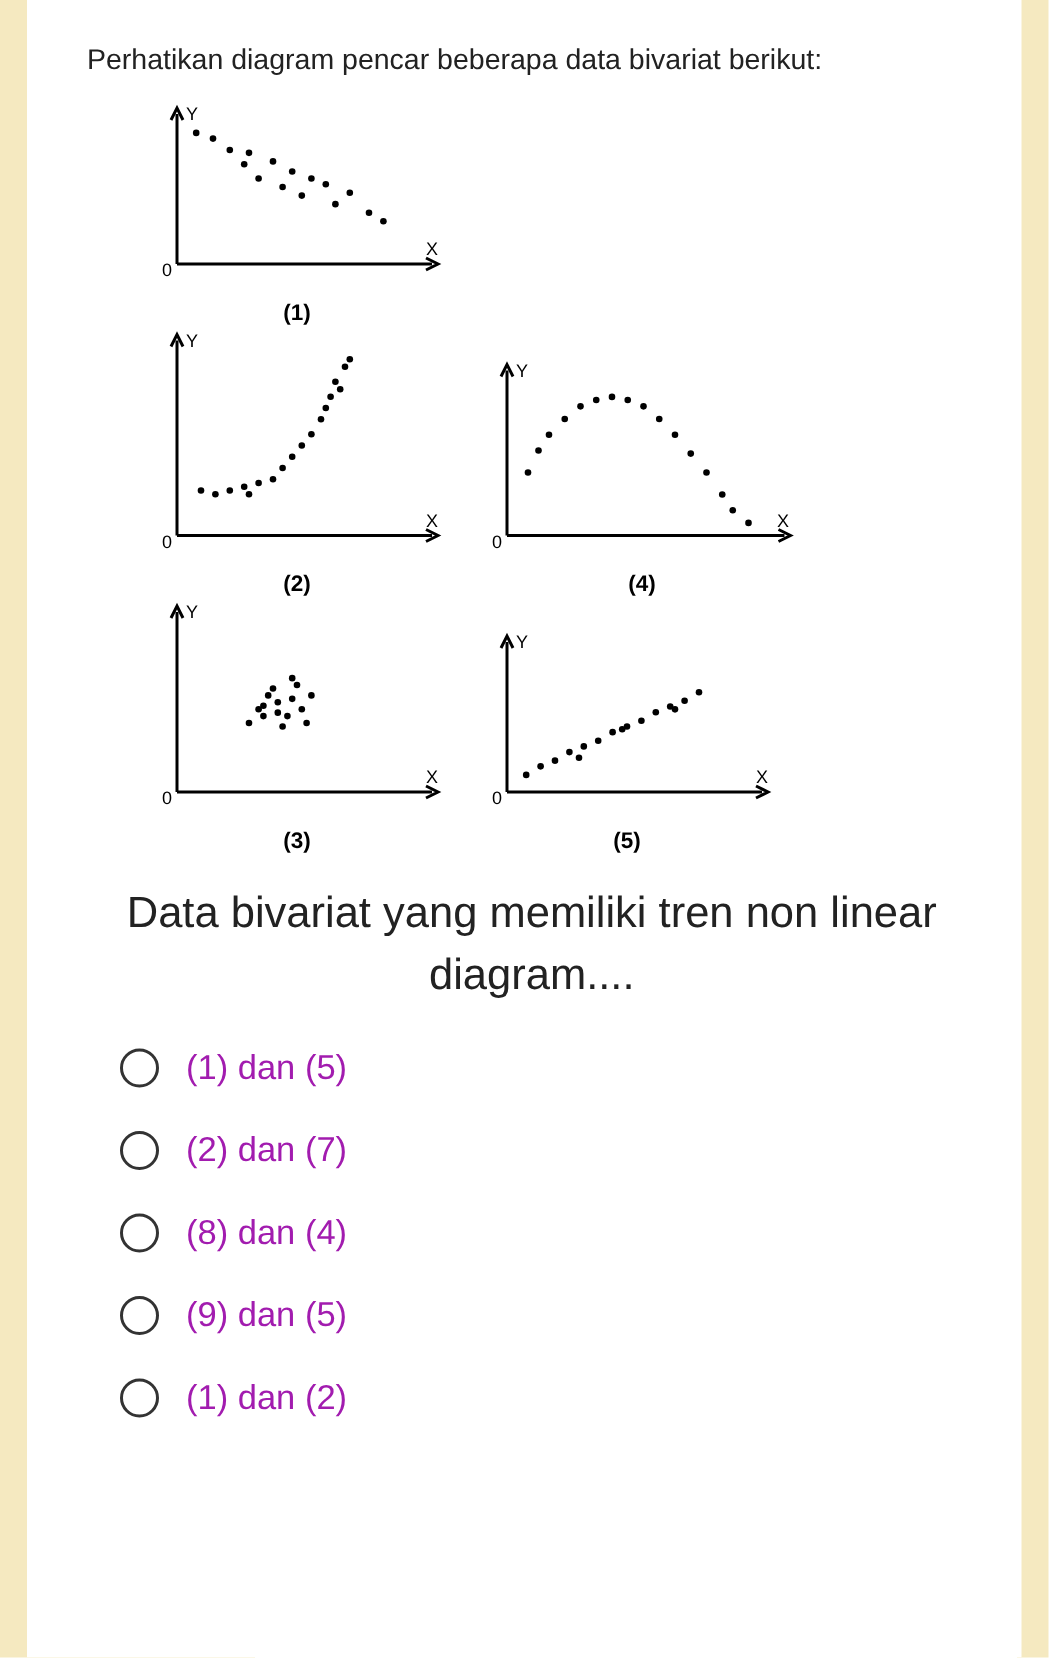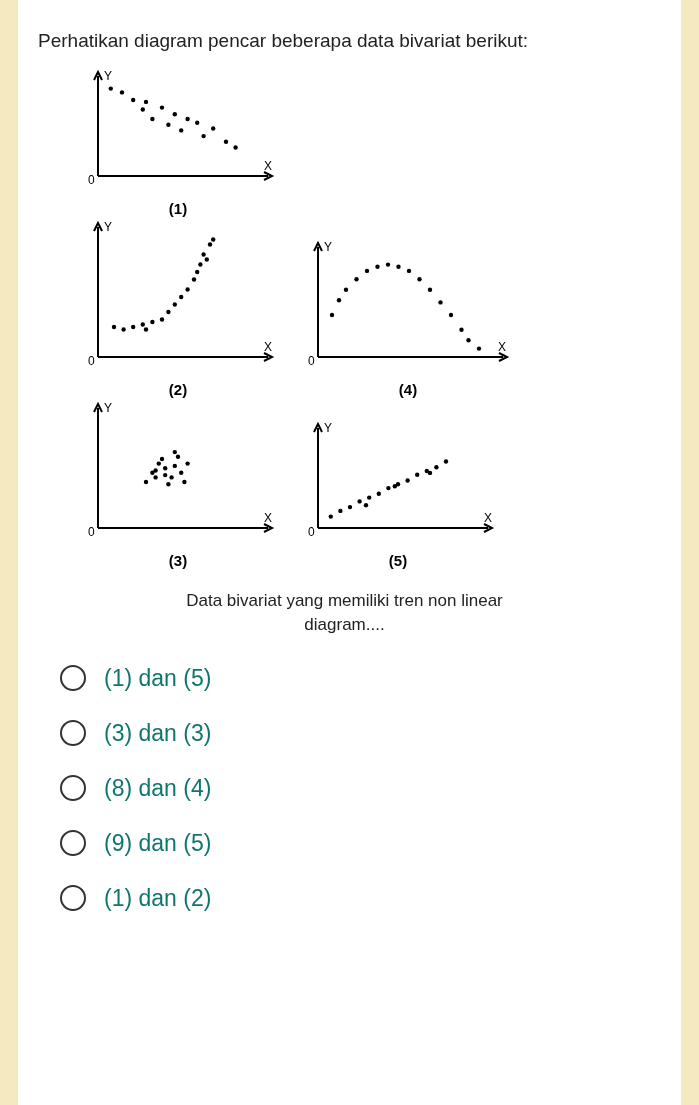--- a/index.html
+++ b/index.html
@@ -5,21 +5,21 @@
   * { box-sizing: border-box; margin: 0; padding: 0; }
   body {
     font-family: Arial, sans-serif;
     background: #f5e9c0;
     padding: 0;
     width: 699px;
   }
   .sheet {
     background: #fff;
     margin: 0 18px;
-    padding: 30px 30px 40px 20px;
+    padding: 30px 30px 40px 40px;
     min-height: 1105px;
   }
   .intro {
     font-size: 19px;
     color: #222;
     margin-bottom: 14px;
   }
   .diagrams {
     width: 520px;
     margin-left: 40px;
@@ -35,21 +35,21 @@
     flex-direction: column;
     align-items: center;
   }
   .plot-label {
     font-size: 15px;
     font-weight: bold;
     margin-top: 4px;
     color: #000;
   }
   .question {
-    font-size: 17px;
+    font-size: 29px;
     color: #222;
     text-align: center;
     margin: 19px 0 28px 0;
     line-height: 1.4;
   }
   .options {
     display: flex;
     flex-direction: column;
     gap: 28px;
     margin-left: 22px;
@@ -62,21 +62,21 @@
   }
   .radio {
     width: 26px;
     height: 26px;
     border: 2.5px solid #333;
     border-radius: 50%;
     flex: 0 0 26px;
   }
   .opt-label {
     font-size: 23px;
-    color: #0f766e;
+    color: #a21caf;
   }
   svg { display: block; }
 </style>
 </head>
 <body>
 
 <div class="sheet">
 
   <div class="intro">Perhatikan diagram pencar beberapa data bivariat berikut:</div>
 
@@ -260,21 +260,21 @@
     <span>diagram....</span>
   </div>
 
   <div class="options">
     <div class="option">
       <div class="radio"></div>
       <div class="opt-label">(1) dan (5)</div>
     </div>
     <div class="option">
       <div class="radio"></div>
-      <div class="opt-label">(3) dan (3)</div>
+      <div class="opt-label">(2) dan (7)</div>
     </div>
     <div class="option">
       <div class="radio"></div>
       <div class="opt-label">(8) dan (4)</div>
     </div>
     <div class="option">
       <div class="radio"></div>
       <div class="opt-label">(9) dan (5)</div>
     </div>
     <div class="option">

